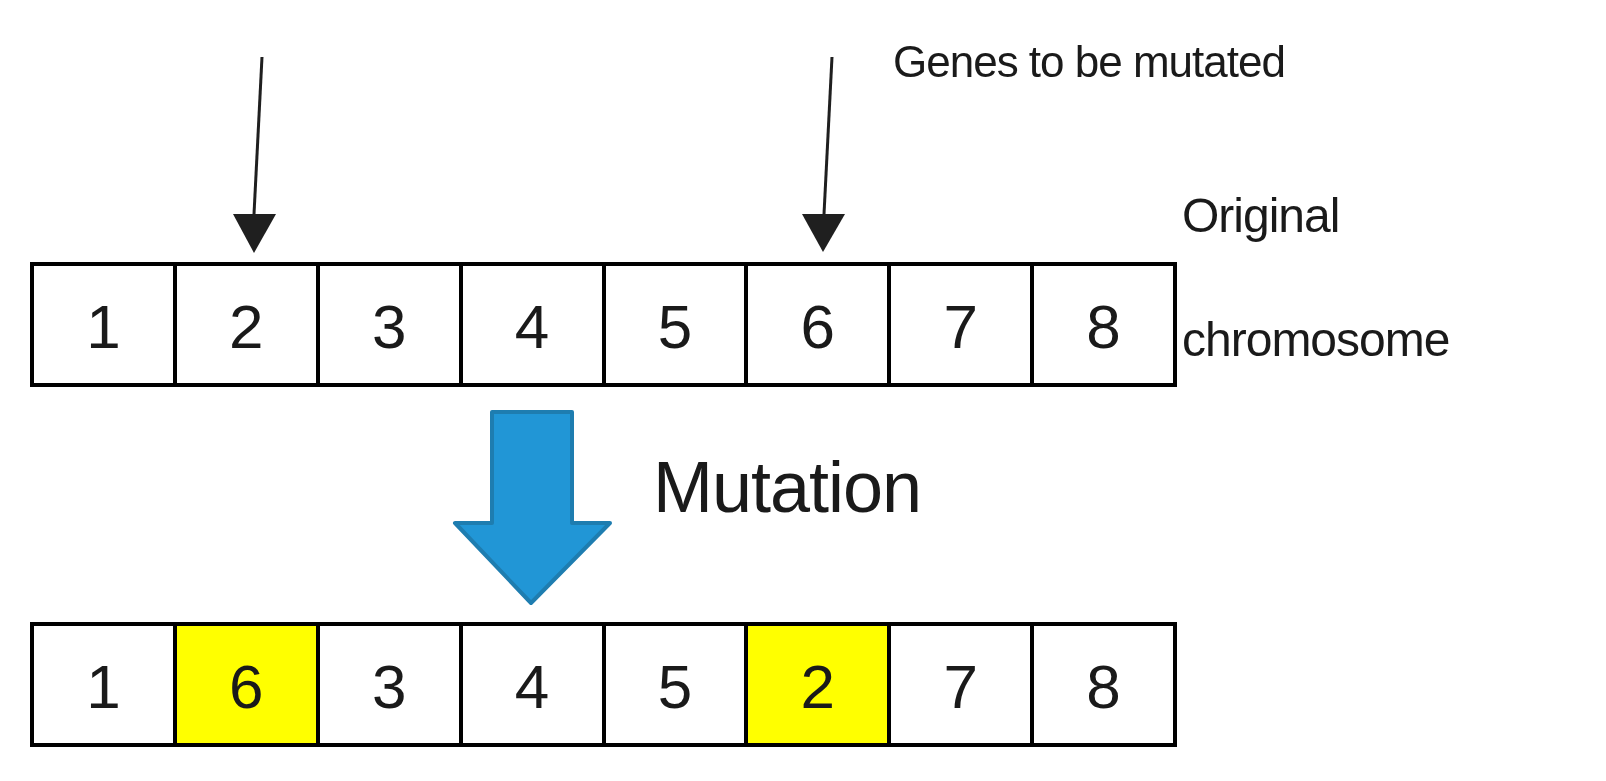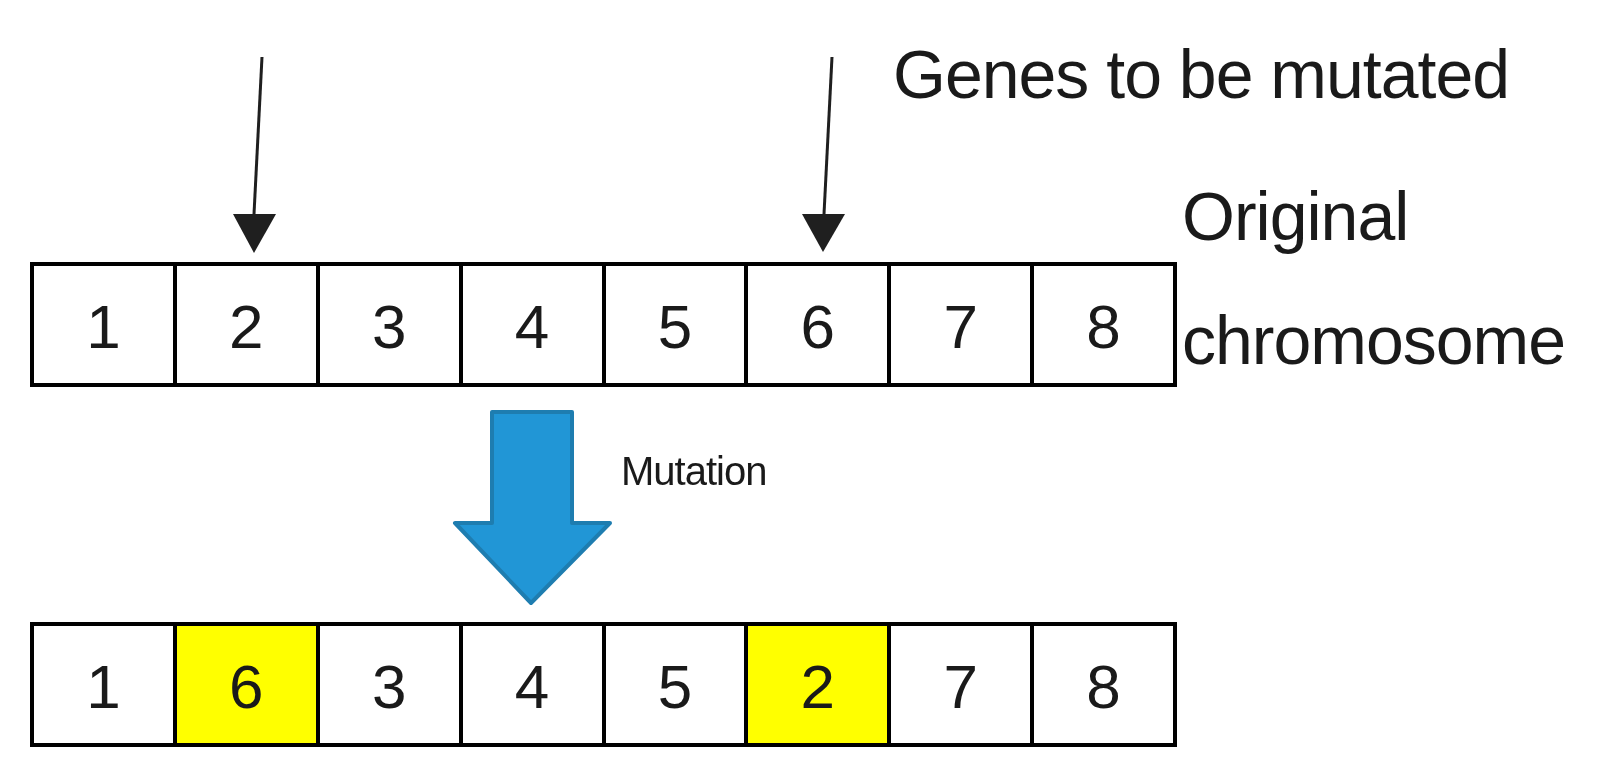--- a/index.html
+++ b/index.html
@@ -5,23 +5,23 @@
   html,body { margin:0; padding:0; background:#ffffff; }
   .canvas {
     position:relative; width:1606px; height:781px;
     background:#ffffff; overflow:hidden;
     font-family:"Liberation Sans", sans-serif;
     color:#1a1a1a;
   }
   .arrow-layer { position:absolute; left:0; top:0; pointer-events:none; }
 
   .diagram-label { position:absolute; white-space:pre; letter-spacing:-1px; }
-  .label-genes    { left:893px;  top:40px;  font-size:68px; line-height:1; }
-  .label-mutation { left:621px;  top:451px; font-size:40px; line-height:1; }
-  .label-side     { font-size:68px; line-height:124px; }
+  .label-genes    { left:893px;  top:40px;  font-size:44px; line-height:1; }
+  .label-mutation { left:653px;  top:451px; font-size:72px; line-height:1; }
+  .label-side     { font-size:48px; line-height:124px; }
   .label-original { left:1182px; top:154px; }
   .label-mutated  { left:1182px; top:516px; }
 
   .chromosome-row {
     position:absolute; left:30px; width:1147px; height:125px;
     display:flex; box-sizing:border-box;
     border:4px solid #000000; background:#ffffff;
   }
   .row-original { top:262px; }
   .row-mutated  { top:622px; }

